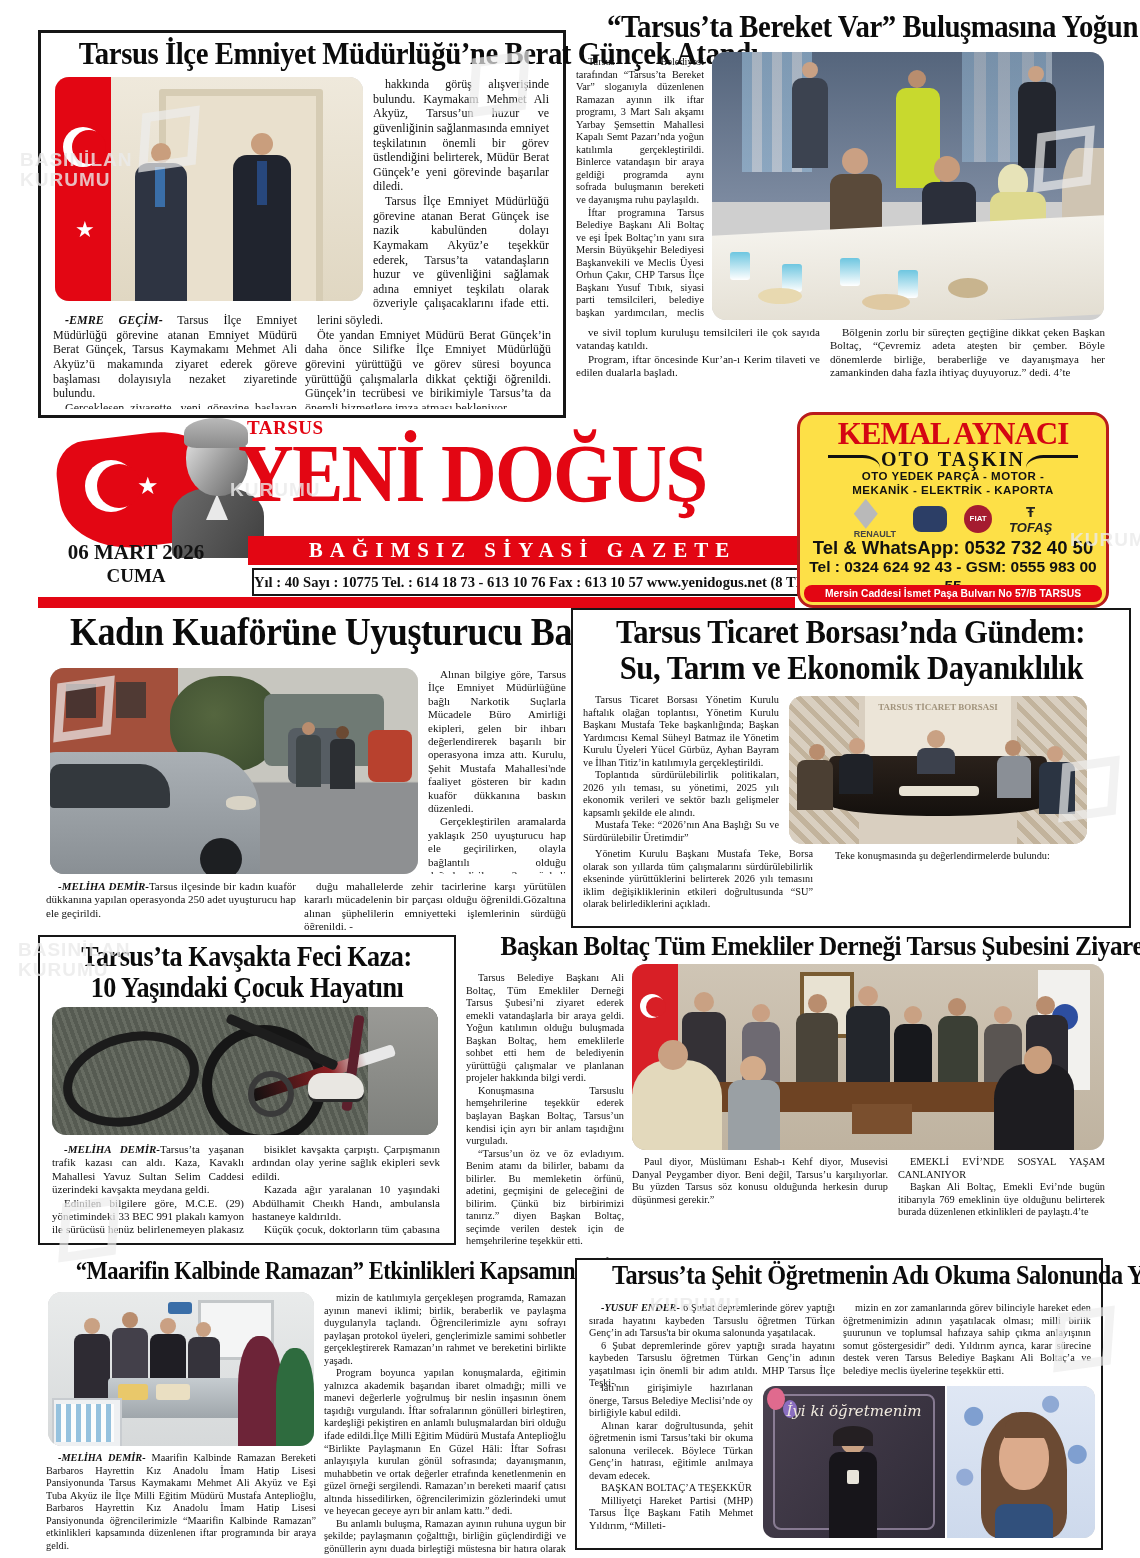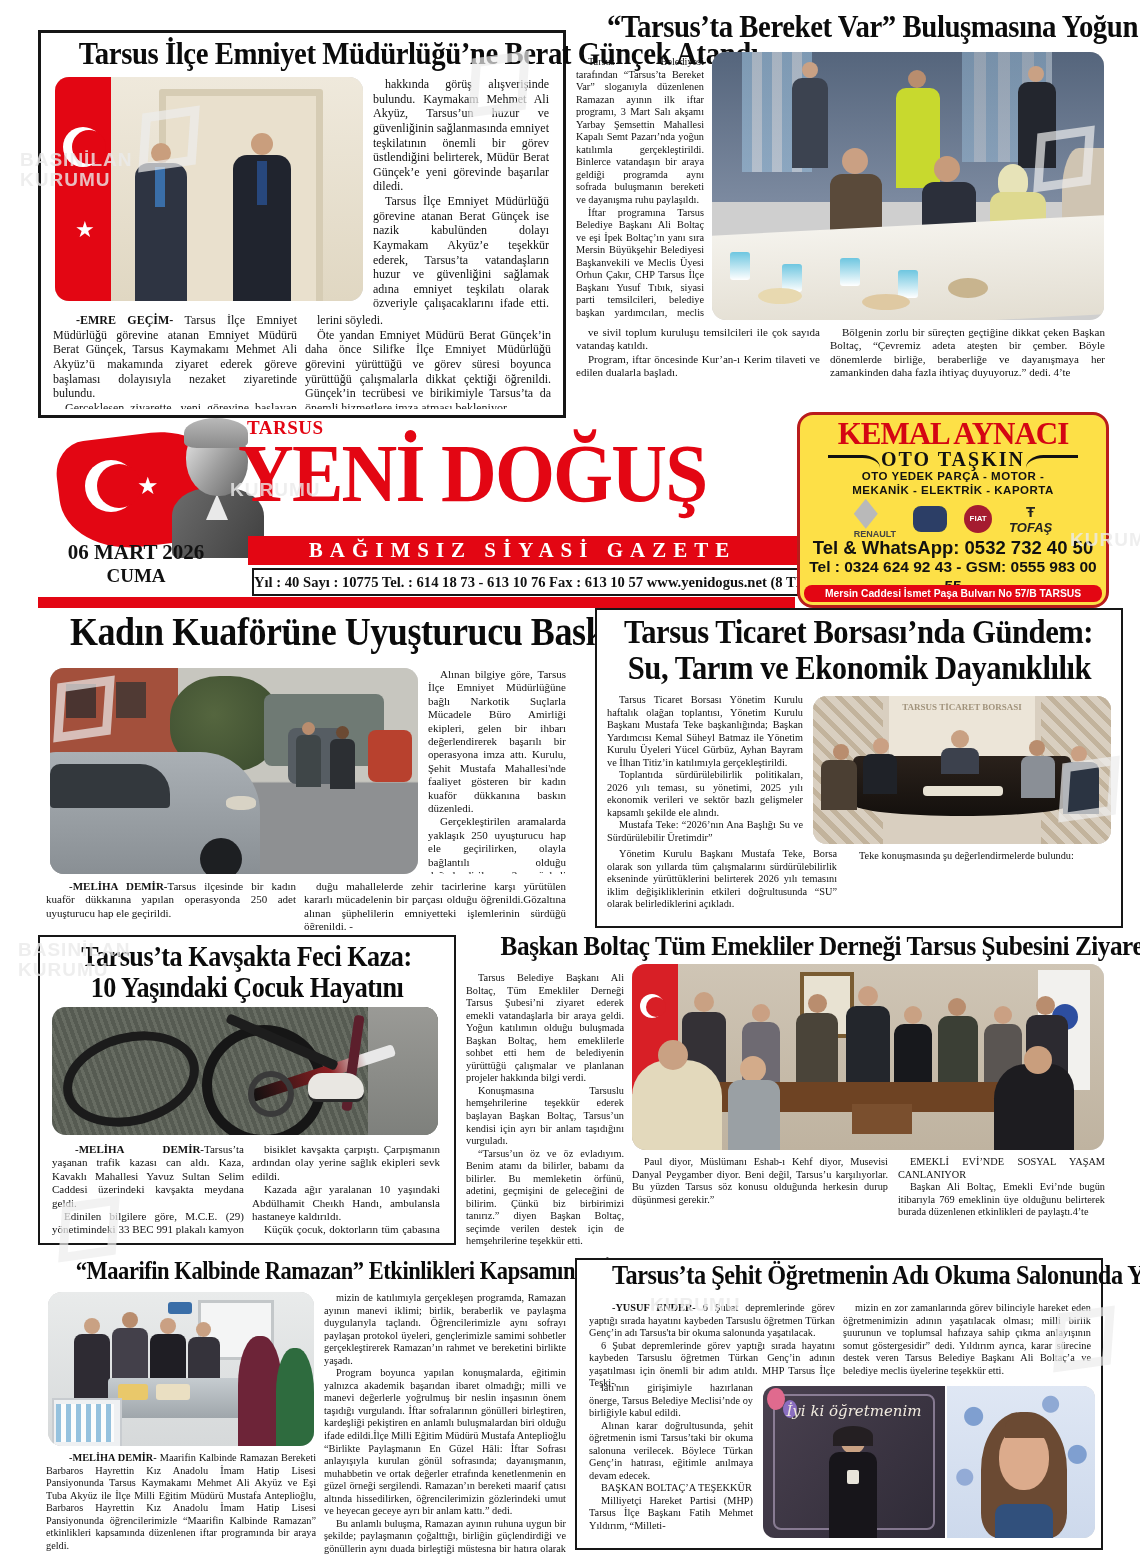--- a/index.html
+++ b/index.html
@@ -65,21 +65,21 @@
       font-family:"Liberation Sans",sans-serif;font-weight:bold;font-size:10.3px;line-height:17px;
       border-radius:8px;}
   .brand{font-family:"Liberation Sans",sans-serif;font-weight:bold;font-size:9px;color:#444;}
   .b-renault{width:24px;height:30px;background:#b9b9b9;clip-path:polygon(50% 0,100% 50%,50% 100%,0 50%);}
   .b-dacia{width:34px;height:26px;background:#2c3e66;border-radius:8px;}
   .b-fiat{width:28px;height:28px;background:#a51c30;border-radius:50%;color:#fff;font-size:8px;
       line-height:28px;text-align:center;font-family:"Liberation Sans",sans-serif;font-weight:bold;}
   .b-tofas{font-family:"Liberation Sans",sans-serif;font-weight:bold;font-style:italic;font-size:13px;color:#222;}
   .b-tofas:before{content:"Ŧ";display:block;font-size:15px;text-align:center;font-style:normal;}
   
-  .byl{font-weight:bold;margin-left:11px;}
+  .byl{font-weight:bold;font-style:italic;}
 </style>
 </head>
 <body>
 
 <div id="page">
 
   <div class="wm-cube" style="left:140px;top:110px;"></div>
   <div class="wm-cube" style="left:470px;top:55px;"></div>
   <div class="wm-cube" style="left:1035px;top:130px;"></div>
   <div class="wm-cube" style="left:55px;top:680px;"></div>
@@ -244,21 +244,21 @@
     <p>Alınan bilgiye göre, Tarsus İlçe Emniyet Müdürlüğüne bağlı Narkotik Suçlarla Mücadele Büro Amirliği ekipleri, gelen bir ihbarı değerlendirerek başarılı bir operasyona imza attı. Kurulu, Şehit Mustafa Mahallesi'nde faaliyet gösteren bir kadın kuaför dükkanına baskın düzenledi.</p>
     <p>Gerçekleştirilen aramalarda yaklaşık 250 uyuşturucu hap ele geçirilirken, olayla bağlantılı olduğu değerlendirilen 2 şüpheli gözaltına alındı. Operasyonun, özellikle gençlerin ve çocukların yoğun bulun-</p>
   </div>
   <div class="txt f11" style="left:46px;top:880px;width:250px;height:50px;">
     <p><span class="byl">-MELİHA DEMİR-</span><span>Tarsus ilçesinde bir kadın kuaför dükkanına yapılan operasyonda 250 adet uyuşturucu hap ele geçirildi.</span></p>
   </div>
   <div class="txt f11" style="left:304px;top:880px;width:262px;height:50px;">
     <p>duğu mahallelerde zehir tacirlerine karşı yürütülen kararlı mücadelenin bir parçası olduğu öğrenildi.Gözaltına alınan şüphelilerin emniyetteki işlemlerinin sürdüğü öğrenildi. -</p>
   </div>
 
-  <div class="box" style="left:595px;top:608px;width:524px;height:316px;border-width:2.5px;">
+  <div class="box" style="left:571px;top:608px;width:524px;height:316px;border-width:2.5px;padding-left:32px;">
     <div class="hl" style="left:0;top:4px;width:100%;font-size:34px;line-height:1.05;white-space:normal;">
       <span>Tarsus Ticaret Borsası’nda Gündem:</span><br>
       <span>Su, Tarım ve Ekonomik Dayanıklılık</span>
     </div>
     <div class="txt f10" style="left:10px;top:84px;width:196px;height:152px;">
       <p>Tarsus Ticaret Borsası Yönetim Kurulu haftalık olağan toplantısı, Yönetim Kurulu Başkanı Mustafa Teke başkanlığında; Başkan Yardımcısı Kemal Süheyl Batmaz ile Yönetim Kurulu Üyeleri Yücel Gürbüz, Ayhan Bayram ve İlhan Titiz’in katılımıyla gerçekleştirildi.</p>
       <p>Toplantıda sürdürülebilirlik politikaları, 2026 yılı teması, su yönetimi, 2025 yılı ekonomik verileri ve sektör bazlı gelişmeler kapsamlı şekilde ele alındı.</p>
       <p>Mustafa Teke: “2026’nın Ana Başlığı Su ve Sürdürülebilir Üretimdir”</p>
     </div>
     <div class="txt f10" style="left:10px;top:238px;width:230px;height:72px;">

